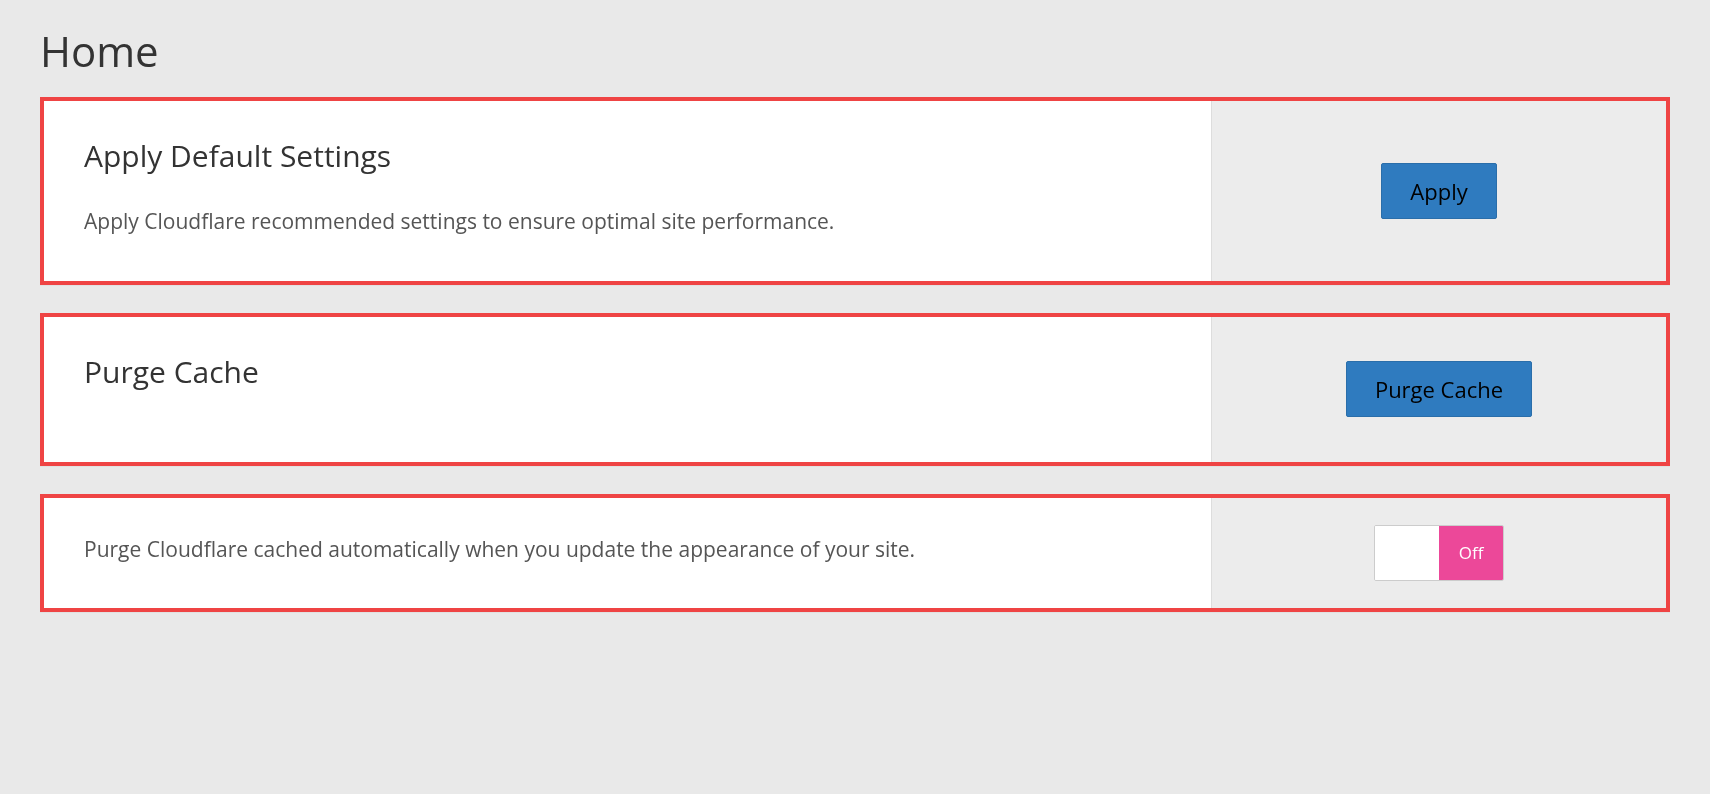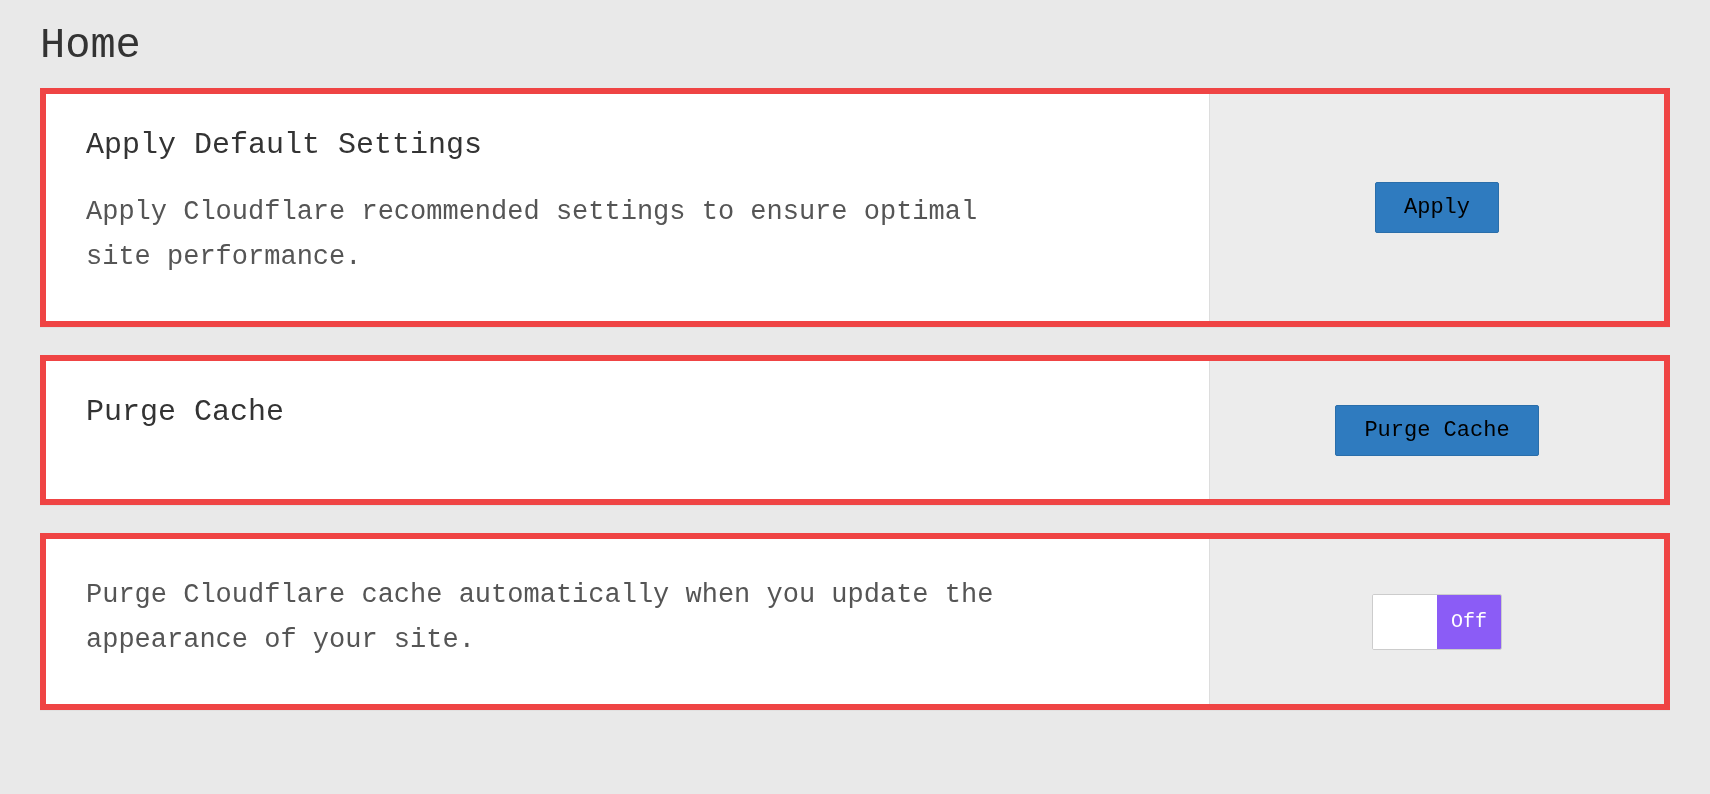--- a/index.html
+++ b/index.html
@@ -1,15 +1,15 @@
 <!DOCTYPE html>
 <html><head>
   <meta charset="utf-8">
   <style>
-    * { box-sizing: border-box; margin: 0; padding: 0; font-family: Liberation Mono, monospace; }
+    * { box-sizing: border-box; margin: 0; padding: 0; }
     body {
       font-family: "Open Sans", -apple-system, BlinkMacSystemFont, "Segoe UI", Helvetica, Arial, sans-serif;
       background: #e9e9e9;
       color: #333;
       width: 1710px;
       min-height: 794px;
     }
     .page {
       padding: 0 0 30px 0;
     }
@@ -21,21 +21,21 @@
     }
     .cards {
       padding: 0 40px;
       display: flex;
       flex-direction: column;
       gap: 28px;
     }
     .card {
       display: flex;
       width: 100%;
-      border: 6px solid #ef4444;
+      border: 4px solid #ef4444;
       box-shadow: 0 1px 0 #e1e1e1;
       justify-content: flex-end;
     }
     .card-left {
       background: #fff;
       flex: 1 1 auto;
       padding: 34px 40px 42px 40px;
     }
     .card-right {
       width: 455px;
@@ -45,21 +45,21 @@
       justify-content: center;
       border-left: 1px solid #ddd;
     }
     .card-heading {
       font-size: 30px;
       font-weight: 400;
       color: #333;
       margin-bottom: 28px;
     }
     .card-desc {
-      font-size: 27px;
+      font-size: 21px;
       font-weight: 400;
       color: #555;
       line-height: 1.65;
       max-width: 960px;
     }
     .btn-primary {
       display: inline-flex;
       align-items: center;
       justify-content: center;
       background: #2f7bbf;
@@ -82,27 +82,27 @@
       cursor: pointer;
       border-radius: 2px;
       overflow: hidden;
       user-select: none;
     }
     .toggle-knob {
       width: 64px;
       background: #fff;
     }
     .toggle-label {
-      background: #8b5cf6;
+      background: #ec4899;
       color: #fff;
       display: flex;
       align-items: center;
       justify-content: center;
       padding: 0 10px;
-      font-size: 20px;
+      font-size: 17px;
       font-weight: 400;
       min-width: 64px;
     }
   </style>
 </head>
 <body>
 
 <div class="page">
   <h1 class="page-title">Home</h1>
 
@@ -122,21 +122,21 @@
       <div class="card-left">
         <h2 class="card-heading">Purge Cache</h2>
       </div>
       <div class="card-right">
         <button class="btn-primary">Purge Cache</button>
       </div>
     </section>
 
     <section class="card">
       <div class="card-left">
-        <p class="card-desc">Purge Cloudflare cache automatically when you update the appearance of your site.</p>
+        <p class="card-desc">Purge Cloudflare cached automatically when you update the appearance of your site.</p>
       </div>
       <div class="card-right">
         <div class="toggle" role="switch" aria-checked="false">
           <span class="toggle-knob"></span>
           <span class="toggle-label">Off</span>
         </div>
       </div>
     </section>
 
   </div>

